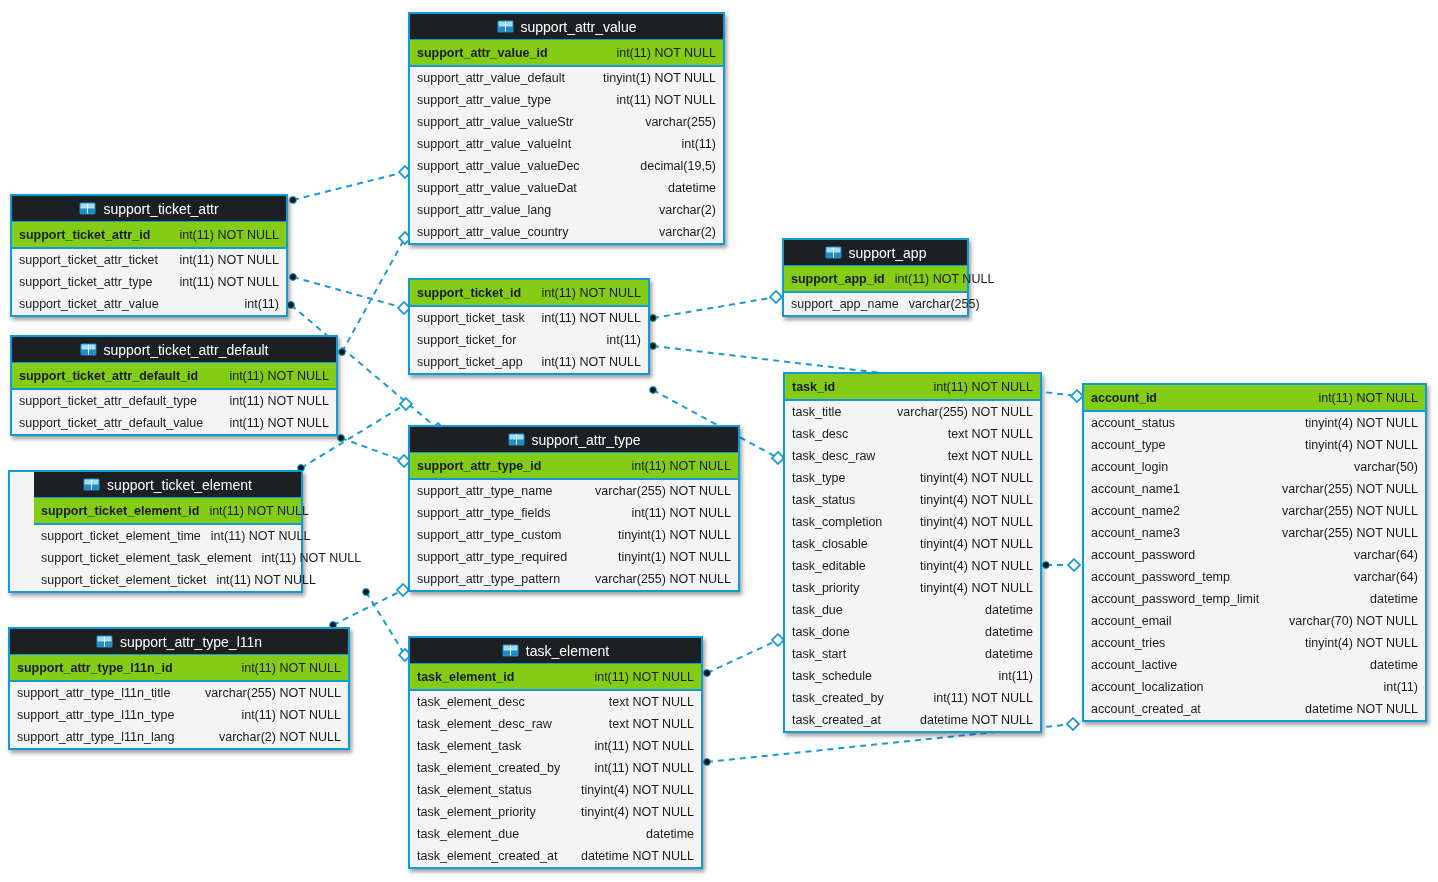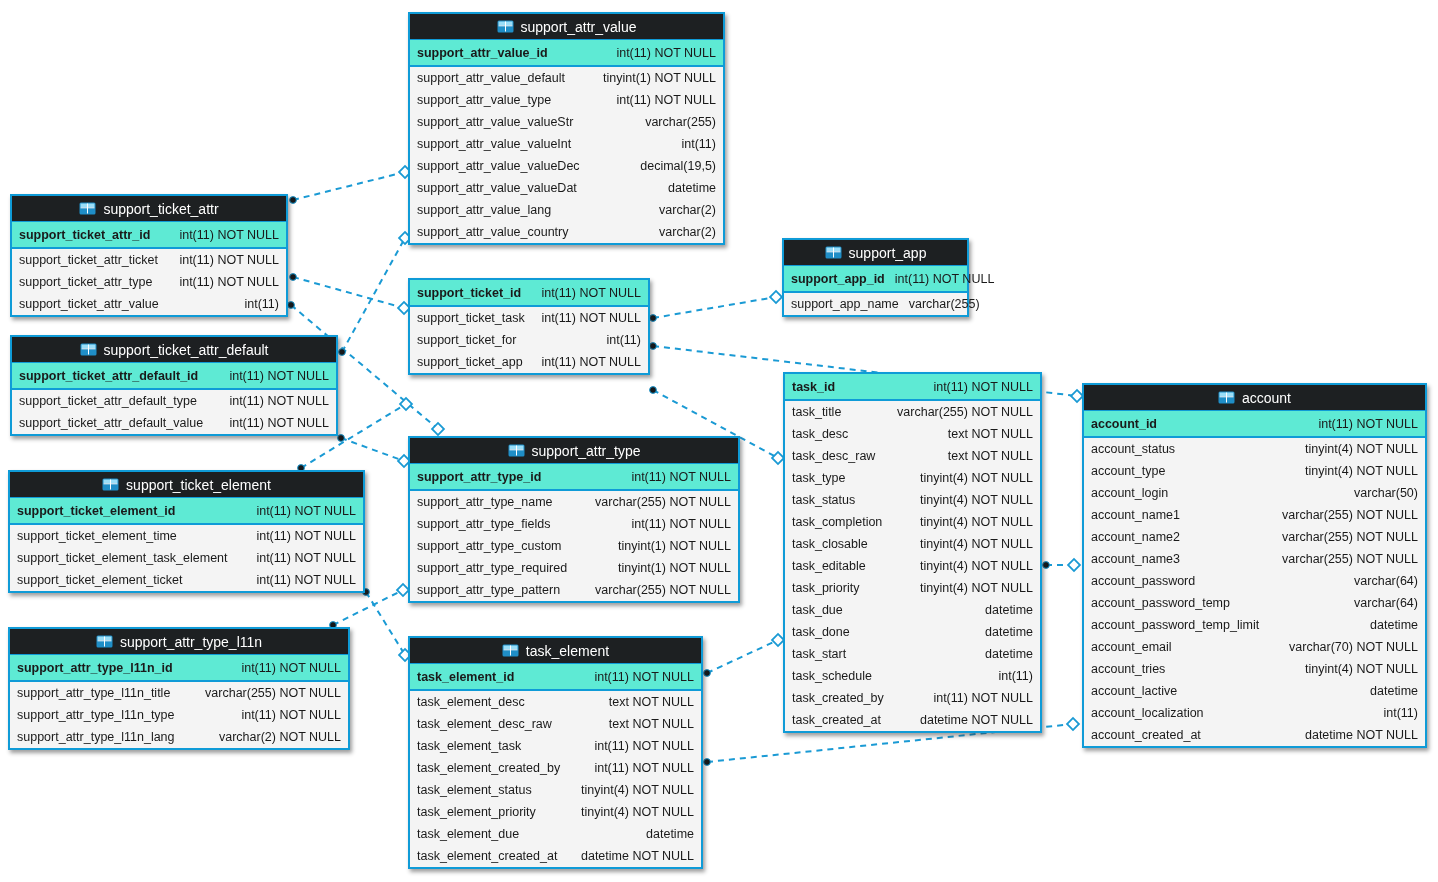--- a/index.html
+++ b/index.html
@@ -17,21 +17,21 @@
     box-sizing:border-box;
     color:#1a1a1a;
   }
   .tbl-header {
     background:#1d2022; color:#ffffff;
     height:25px; display:flex; align-items:center; justify-content:center;
     gap:7px; font-size:14px; white-space:nowrap;
     border-bottom:1px solid #0f9bd7;
   }
   .tbl-pk {
-    background:#5eead4;
+    background:#84cc16;
     height:25px; display:flex; align-items:center; justify-content:space-between;
     padding:0 7px; border-bottom:2px solid #0f9bd7;
     font-size:12.5px; white-space:nowrap;
   }
   .tbl-pk .col-name { font-weight:bold; }
   .tbl-row {
     height:22px; display:flex; align-items:center; justify-content:space-between;
     padding:0 7px; font-size:12.5px; white-space:nowrap;
   }
   .col-type { margin-left:10px; text-align:right; }
@@ -210,21 +210,21 @@
       </div>
       <div class="tbl-row">
         <span class="col-name">support_ticket_attr_default_type</span>
         <span class="col-type">int(11) NOT NULL</span>
       </div>
       <div class="tbl-row">
         <span class="col-name">support_ticket_attr_default_value</span>
         <span class="col-type">int(11) NOT NULL</span>
       </div>
     </div>
-    <div class="tbl" style="left: 8px; top: 470px; width: 357px;">
+    <div class="tbl" style="left: 8px; top: 470px; width: 295px; padding-left: 24px;">
       <div class="tbl-header">
         <span class="icon">
           <svg width="17" height="13" viewBox="0 0 17 13">
             <rect x="0.5" y="0.5" width="16" height="12" rx="1.5" fill="#1f8ec7"></rect>
             <rect x="1.5" y="1.5" width="14" height="3.5" fill="#9adef8"></rect>
             <line x1="8.5" y1="1.5" x2="8.5" y2="11.5" stroke="#ffffff" stroke-width="1"></line>
             <line x1="1.5" y1="5.8" x2="15.5" y2="5.8" stroke="#ffffff" stroke-width="1"></line>
           </svg>
         </span>
         <span>support_ticket_element</span>
@@ -286,21 +286,21 @@
       </div>
       <div class="tbl-row">
         <span class="col-name">support_ticket_for</span>
         <span class="col-type">int(11)</span>
       </div>
       <div class="tbl-row">
         <span class="col-name">support_ticket_app</span>
         <span class="col-type">int(11) NOT NULL</span>
       </div>
     </div>
-    <div class="tbl" style="left: 408px; top: 436px; width: 332px;">
+    <div class="tbl" style="left: 408px; top: 425px; width: 332px;">
       <div class="tbl-header">
         <span class="icon">
           <svg width="17" height="13" viewBox="0 0 17 13">
             <rect x="0.5" y="0.5" width="16" height="12" rx="1.5" fill="#1f8ec7"></rect>
             <rect x="1.5" y="1.5" width="14" height="3.5" fill="#9adef8"></rect>
             <line x1="8.5" y1="1.5" x2="8.5" y2="11.5" stroke="#ffffff" stroke-width="1"></line>
             <line x1="1.5" y1="5.8" x2="15.5" y2="5.8" stroke="#ffffff" stroke-width="1"></line>
           </svg>
         </span>
         <span>support_attr_type</span>
@@ -460,31 +460,20 @@
       <div class="tbl-row">
         <span class="col-name">task_created_by</span>
         <span class="col-type">int(11) NOT NULL</span>
       </div>
       <div class="tbl-row">
         <span class="col-name">task_created_at</span>
         <span class="col-type">datetime NOT NULL</span>
       </div>
     </div>
     <div class="tbl" style="left: 1082px; top: 383px; width: 345px;">
-      <div class="tbl-header">
-        <span class="icon">
-          <svg width="17" height="13" viewBox="0 0 17 13">
-            <rect x="0.5" y="0.5" width="16" height="12" rx="1.5" fill="#1f8ec7"></rect>
-            <rect x="1.5" y="1.5" width="14" height="3.5" fill="#9adef8"></rect>
-            <line x1="8.5" y1="1.5" x2="8.5" y2="11.5" stroke="#ffffff" stroke-width="1"></line>
-            <line x1="1.5" y1="5.8" x2="15.5" y2="5.8" stroke="#ffffff" stroke-width="1"></line>
-          </svg>
-        </span>
-        <span>account</span>
-      </div>
       <div class="tbl-pk">
         <span class="col-name">account_id</span>
         <span class="col-type">int(11) NOT NULL</span>
       </div>
       <div class="tbl-row">
         <span class="col-name">account_status</span>
         <span class="col-type">tinyint(4) NOT NULL</span>
       </div>
       <div class="tbl-row">
         <span class="col-name">account_type</span>

